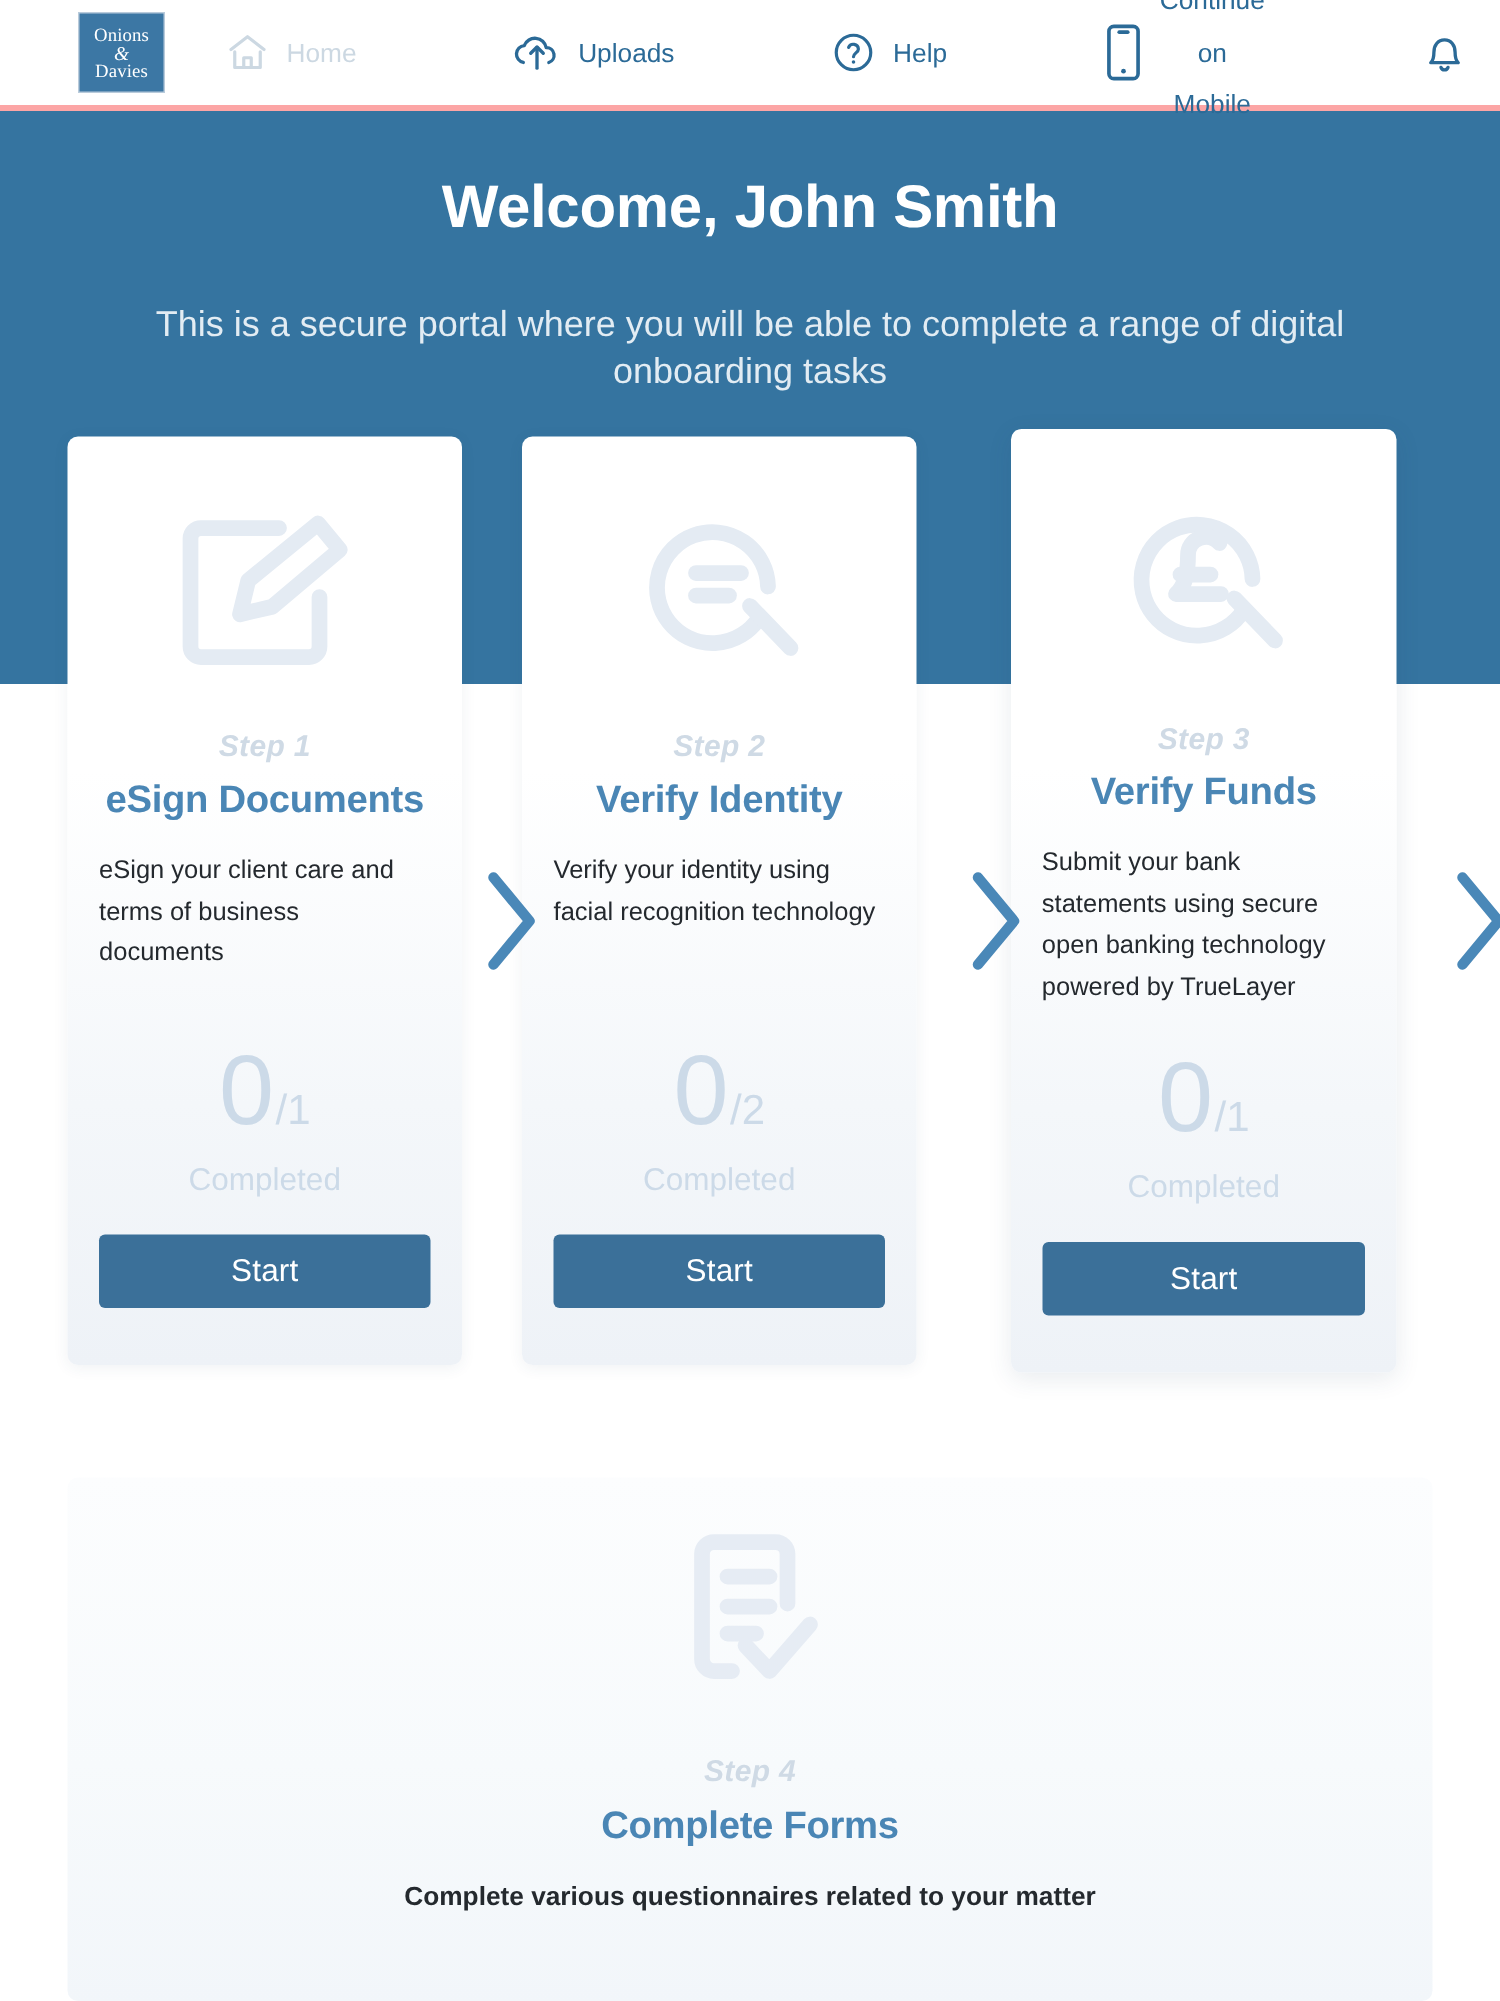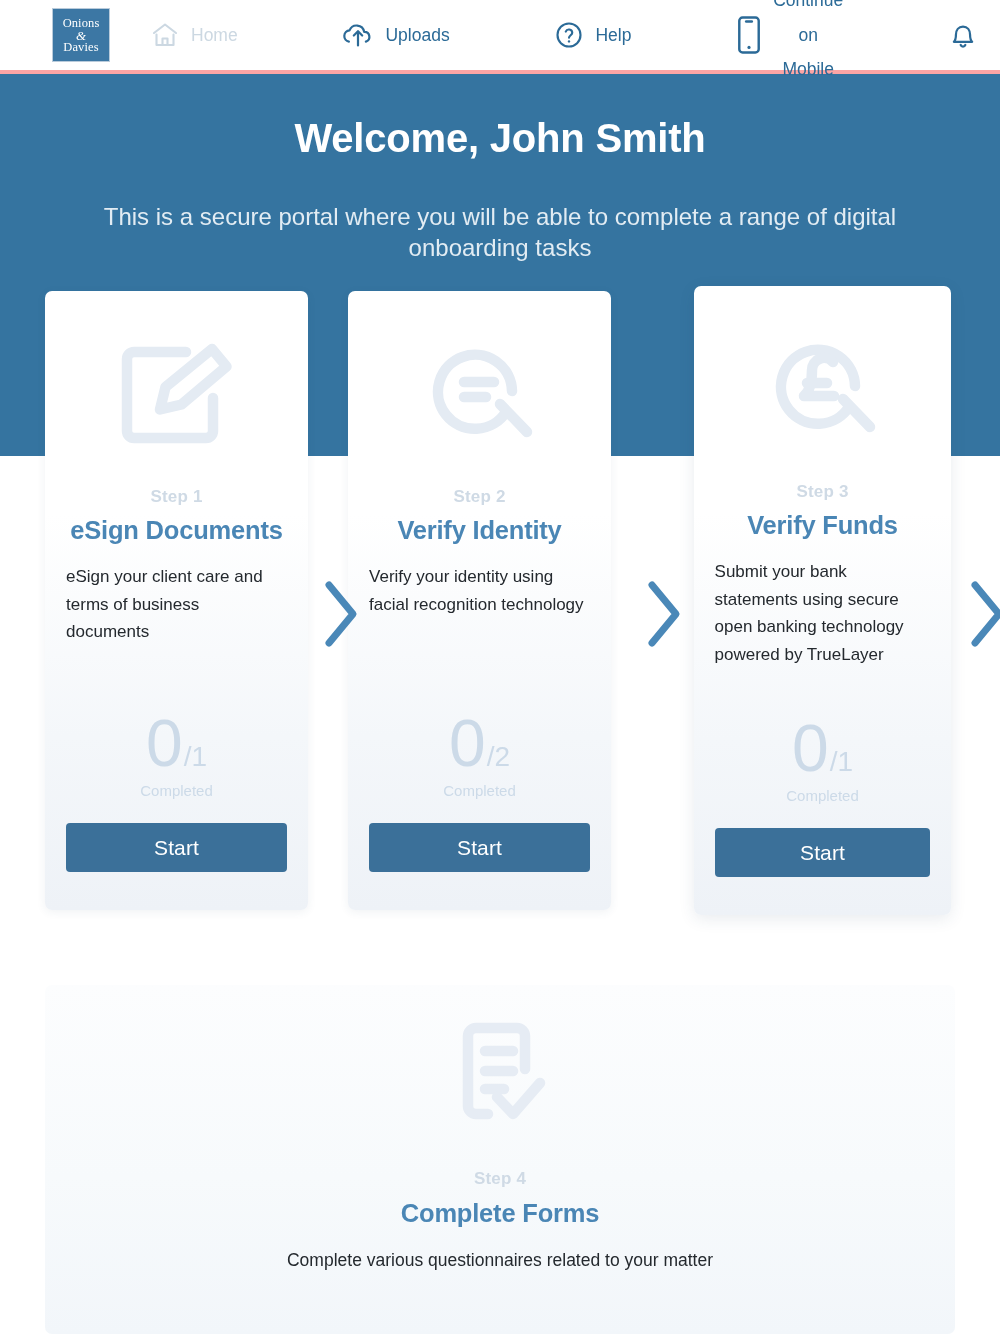--- a/index.html
+++ b/index.html
@@ -164,23 +164,24 @@
     height: 120px;
     display: flex;
     align-items: center;
     justify-content: center;
   }
   .card-icon svg { display: block; }
 
   .step-label {
     margin-top: 32px;
     color: #cfdae5;
-    font-size: 17px;
+    font-size: 20px;
     font-weight: 600;
     letter-spacing: .2px;
+    font-style: italic;
   }
   .card-title {
     margin-top: 9px;
     color: #4a86b5;
     font-size: 25.5px;
     font-weight: bold;
     letter-spacing: -.2px;
   }
   .card-desc {
     margin-top: 18px;
@@ -195,22 +196,22 @@
     display: flex;
     align-items: baseline;
     justify-content: center;
     color: #ccdae8;
     line-height: 1;
   }
   .counter .big { font-size: 66px; font-weight: 400; }
   .counter .den { font-size: 28px; font-weight: 400; margin-left: 1px; }
   .counter-label {
     color: #ccdae8;
-    font-size: 15px;
-    margin-top: 6px;
+    font-size: 21px;
+    margin-top: 16px;
     font-weight: 400;
   }
 
   .start-btn {
     background: #3b7099;
     color: #ffffff;
     border: none;
     border-radius: 4px;
     font-size: 21px;
     font-family: Liberation Sans, sans-serif;
@@ -245,20 +246,21 @@
     overflow: hidden;
   }
   .panel4 .p4-icon { margin-top: 28px; }
   .panel4 .step-label { margin-top: 26px; }
   .panel4 .card-title { margin-top: 10px; }
   .panel4 .p4-desc {
     margin-top: 22px;
     color: #24292e;
     font-size: 17.5px;
     text-align: center;
+    font-weight: bold;
   }
 </style>
 </head>
 <body>
 
 <div id="page">
 
   <div class="topnav">
 
     <div class="logo-box">
@@ -382,21 +384,21 @@
       <button class="start-btn">Start</button>
       <div class="card-foot-gap"></div>
     </div>
 
     <div class="chev" style="left:643px; top:578px;">
       <svg width="40" height="72" viewBox="0 0 40 72" fill="none" stroke="#4a88b8" stroke-width="7" stroke-linecap="round" stroke-linejoin="round">
         <path d="M9 7 33 36 9 65"></path>
       </svg>
     </div>
 
-    <div class="card" style="left:694px; top:286px; width:257px; height:629px; box-shadow:0 4px 16px rgba(40,70,100,.10);">
+    <div class="card" style="left:674px; top:286px; width:257px; height:629px; box-shadow:0 4px 16px rgba(40,70,100,.10);">
       <div class="card-icon">
         <svg width="124" height="118" viewBox="0 0 124 118" fill="none" stroke="#e4ebf3" stroke-width="10.5" stroke-linecap="round" stroke-linejoin="round">
           <path d="M88 76a37 37 0 1 1 6-21"></path>
           <path d="M82 68l27 28"></path>
           <path d="M72 31a12 12 0 0 0-21 8c0 10-1 20-8 26h30"></path>
           <path d="M46 52h20"></path>
         </svg>
       </div>
       <div class="step-label">Step 3</div>
       <div class="card-title">Verify Funds</div>

